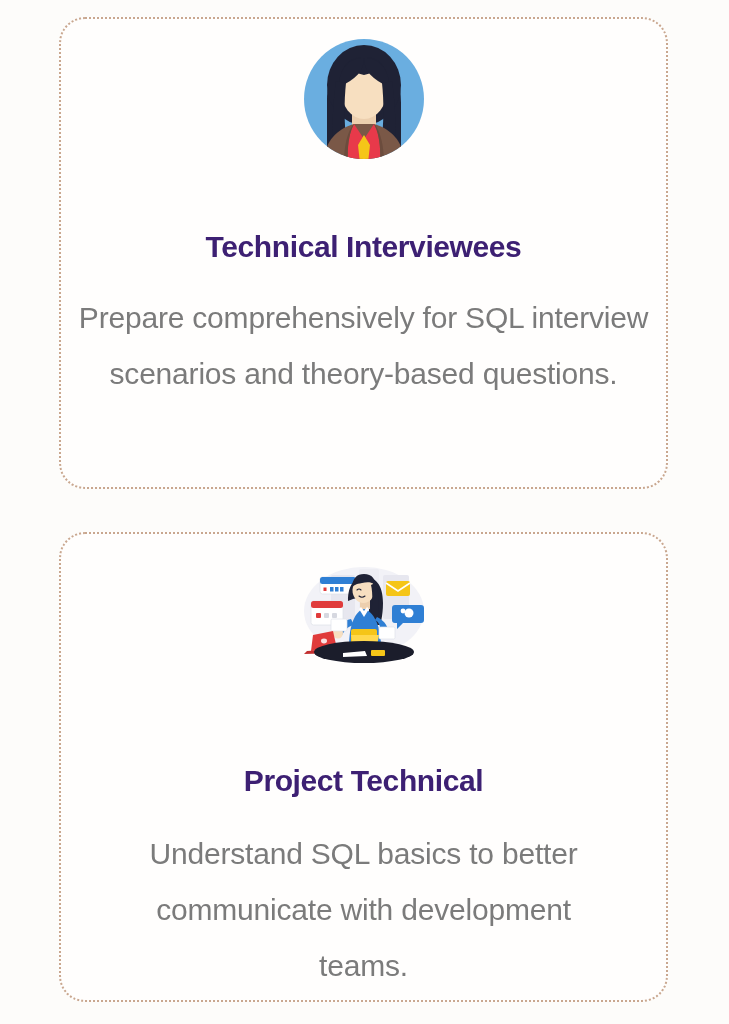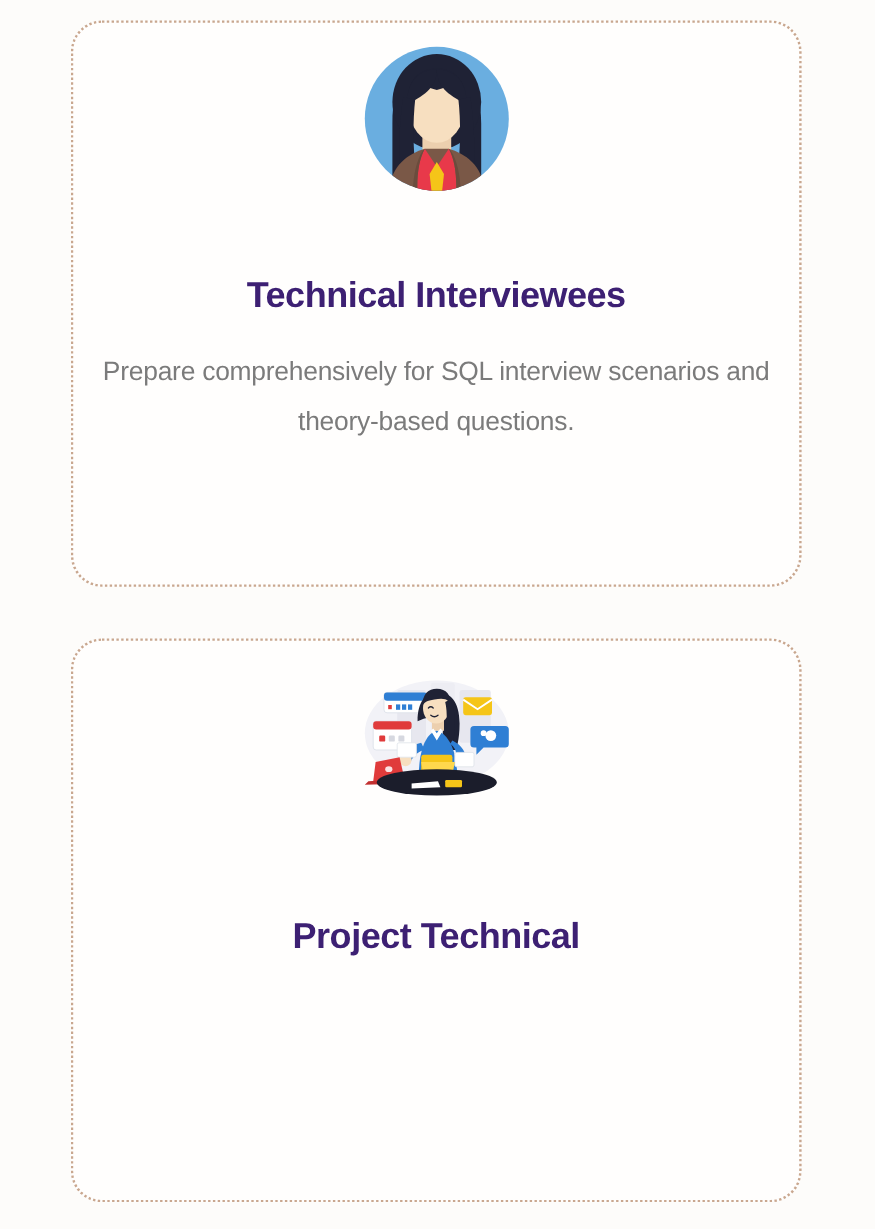--- a/index.html
+++ b/index.html
@@ -66,21 +66,21 @@
     line-height: 1.1;
   }
   .card-1 .card-title {
     margin-top: 67px;
   }
   .card-2 .card-title {
     margin-top: 97px;
   }
 
   .card-desc {
-    font-size: 22px;
+    font-size: 30px;
     color: #7b7b7b;
     text-align: center;
     line-height: 1.86;
     margin: 0;
     letter-spacing: -0.2px;
   }
   .card-1 .card-desc {
     margin-top: 27px;
     width: 570px;
   }
@@ -199,15 +199,16 @@
         <ellipse cx="33" cy="76" rx="3" ry="2.4" fill="#ffffff" opacity="0.85"></ellipse>
         <path d="M16 86 l32 -2 l3 4 l-38 1 z" fill="#c22f2f"></path>
 
         <ellipse cx="73" cy="87" rx="50" ry="11" fill="#1b1d2b"></ellipse>
 
         <path d="M52 88 l22 -2 l2 5 l-24 1 z" fill="#ffffff"></path>
         <rect x="80" y="85" width="14" height="6" rx="1" fill="#f5c518"></rect>
       </svg>
     </div>
     <h2 class="card-title">Project Technical</h2>
+    <p class="card-desc">Understand SQL basics to better communicate with development teams.</p>
   </div>
 
 </div>
 
 </body></html>

